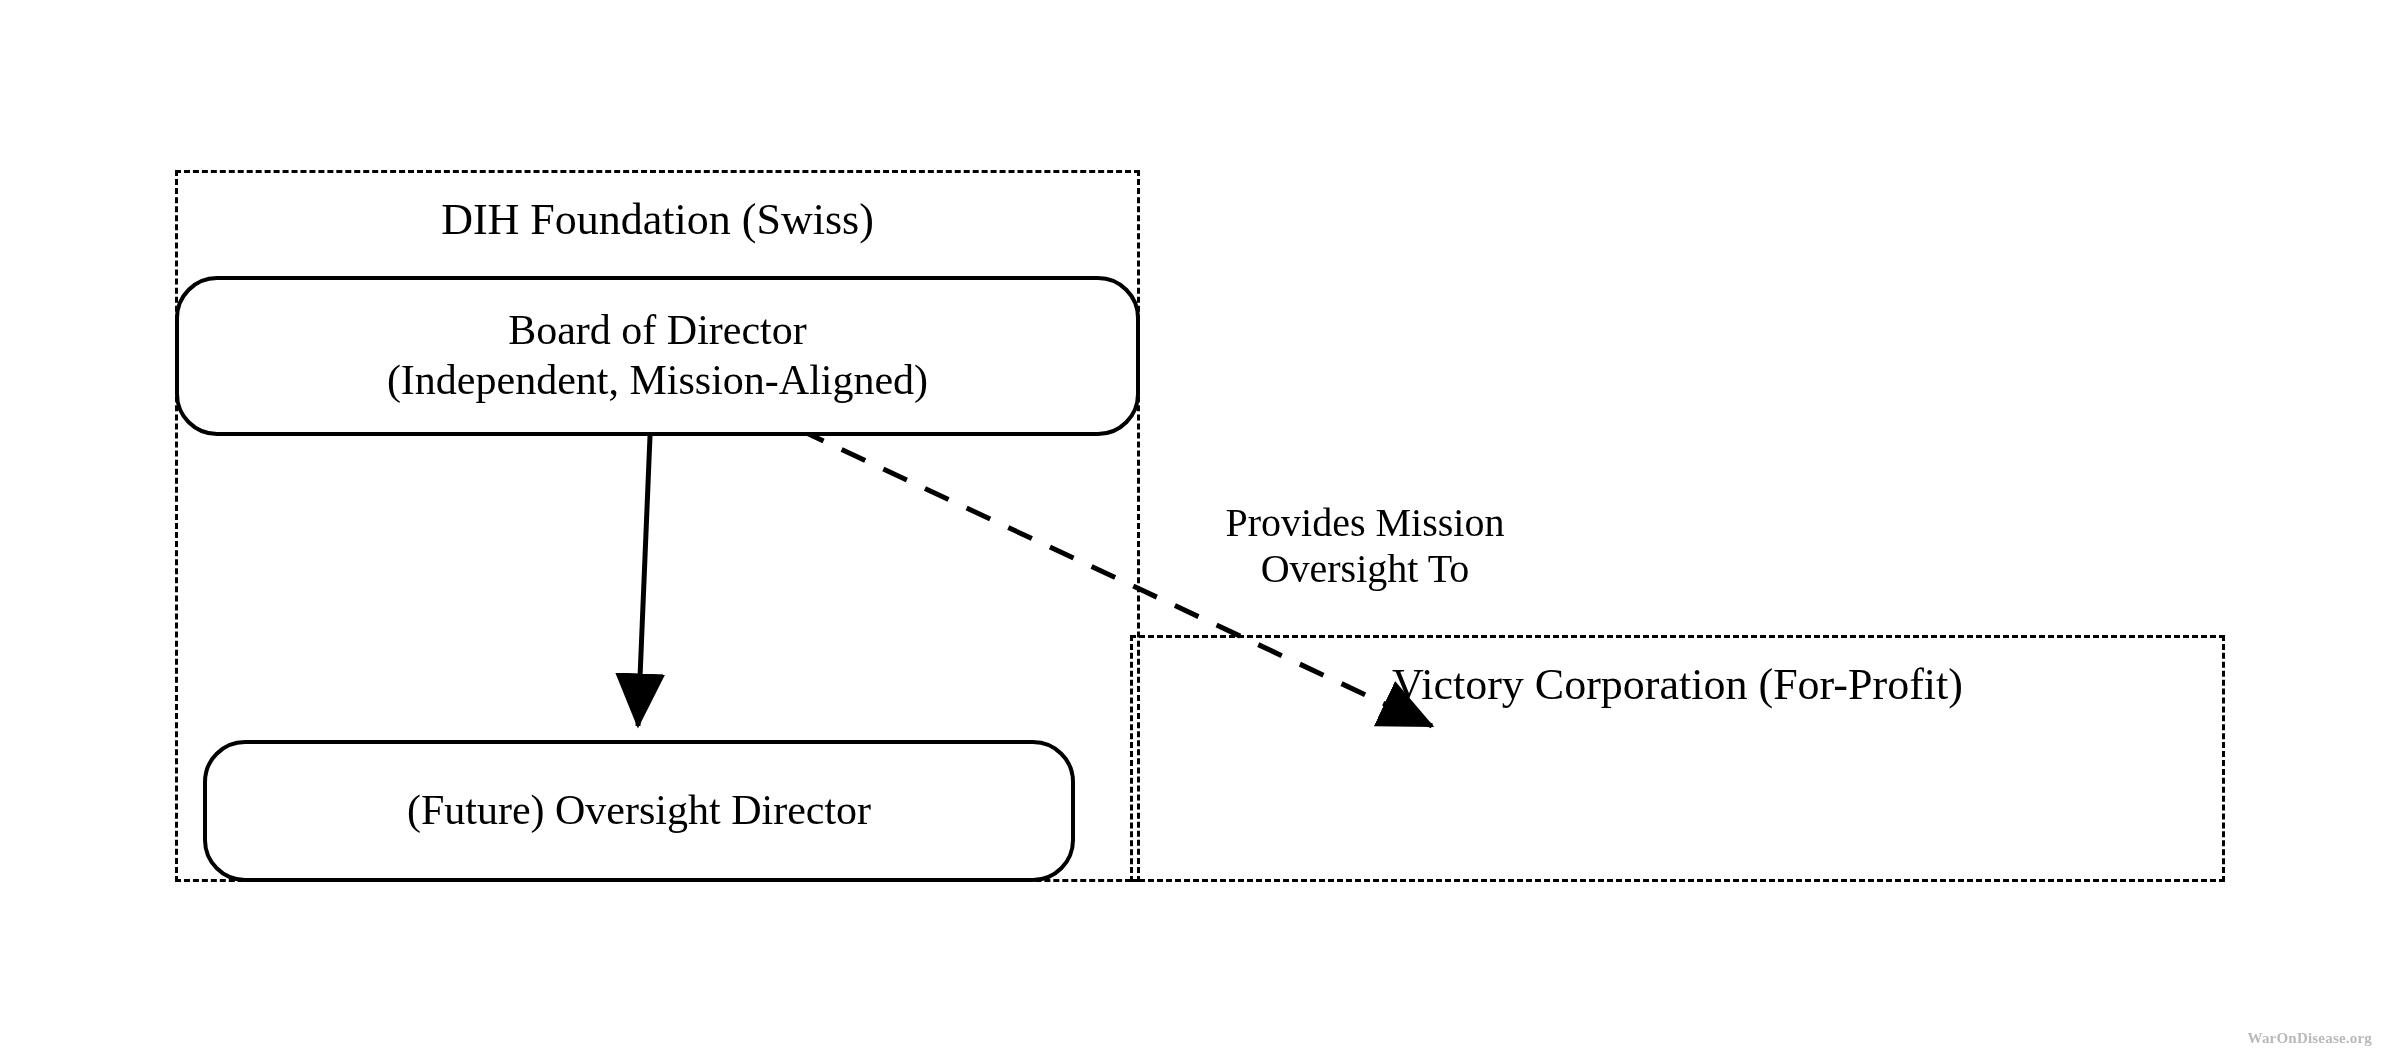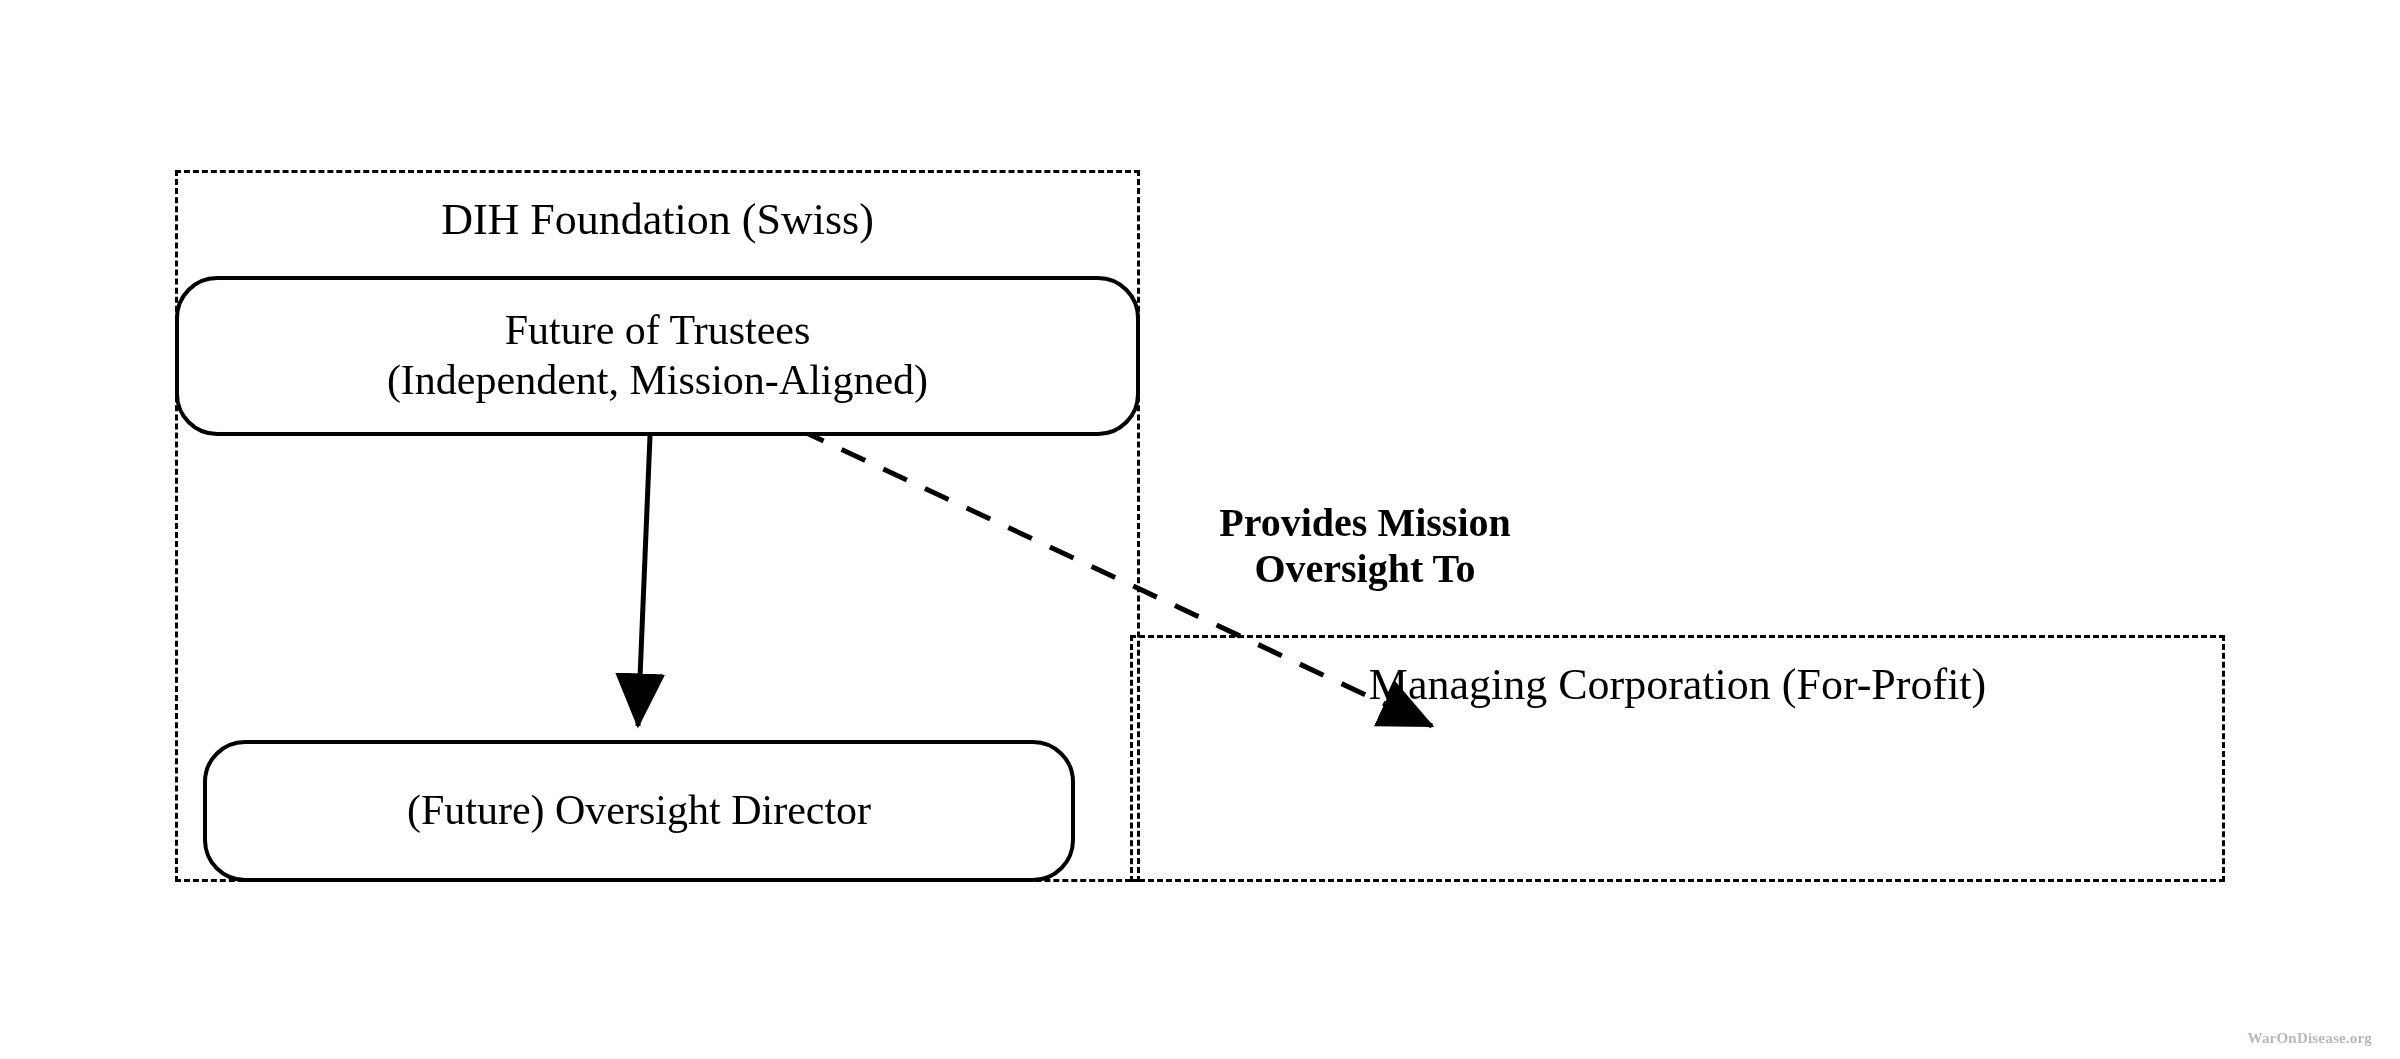--- a/index.html
+++ b/index.html
@@ -110,21 +110,20 @@
     font-size: 40px;
     line-height: 1.15;
     text-align: center;
     white-space: pre-line;
     z-index: 4;
   }
   #edge-label-oversight {
     left: 1155px;
     top: 500px;
     width: 420px;
-    font-weight: bold;
   }
 
   
   #watermark {
     position: absolute;
     right: 28px;
     bottom: 12px;
     color: #b9b9b9;
     font-size: 15px;
     letter-spacing: 0.2px;
@@ -135,21 +134,21 @@
 </head>
 <body>
 
 <div id="canvas">
 
   <div class="cluster" id="cluster-foundation">
     <div class="cluster-title">DIH Foundation (Swiss)</div>
   </div>
 
   <div class="cluster" id="cluster-corporation">
-    <div class="cluster-title">Managing Corporation (For-Profit)</div>
+    <div class="cluster-title">Victory Corporation (For-Profit)</div>
   </div>
 
   <svg id="edge-layer" viewBox="0 0 2400 1059">
     <defs>
       <marker id="arrow-solid" markerWidth="13" markerHeight="13" refX="10.5" refY="5" orient="auto" markerUnits="strokeWidth">
         <path d="M0,0 L11,5 L0,10 z" fill="#000000"></path>
       </marker>
       <marker id="arrow-dashed" markerWidth="13" markerHeight="13" refX="10.5" refY="5" orient="auto" markerUnits="strokeWidth">
         <path d="M0,0 L11,5 L0,10 z" fill="#000000"></path>
       </marker>
@@ -161,21 +160,21 @@
 
     <g>
       <path d="M800,430 L1432,726" fill="none" stroke="#000000" stroke-width="5" stroke-dasharray="26,20" marker-end="url(#arrow-dashed)"></path>
     </g>
   </svg>
 
   <div class="edge-label" id="edge-label-oversight">Provides Mission
 Oversight To</div>
 
   <div class="node" id="node-board">
-    <span class="node-label">Future of Trustees
+    <span class="node-label">Board of Director
 (Independent, Mission-Aligned)</span>
   </div>
 
   <div class="node" id="node-exec">
     <span class="node-label">(Future) Oversight Director</span>
   </div>
 
 
   <div id="watermark">WarOnDisease.org</div>
 

